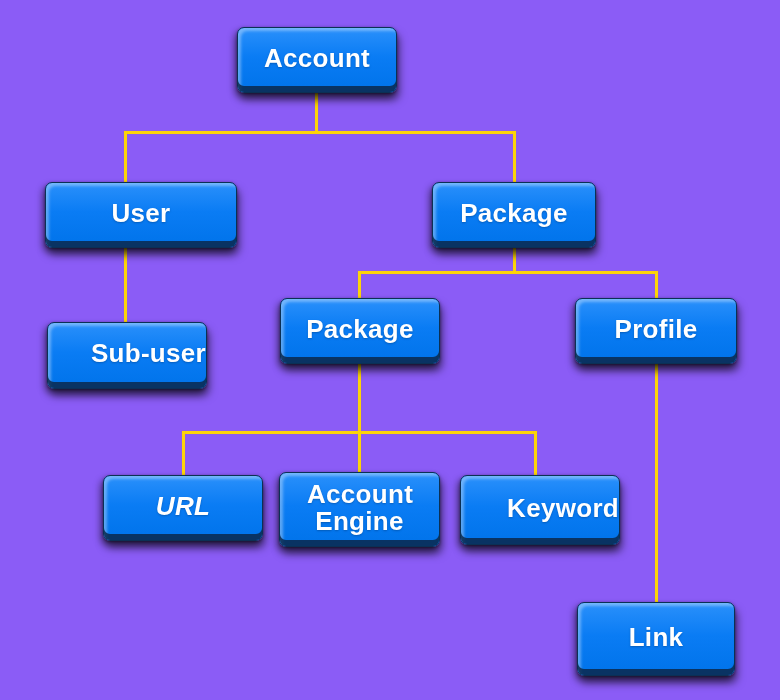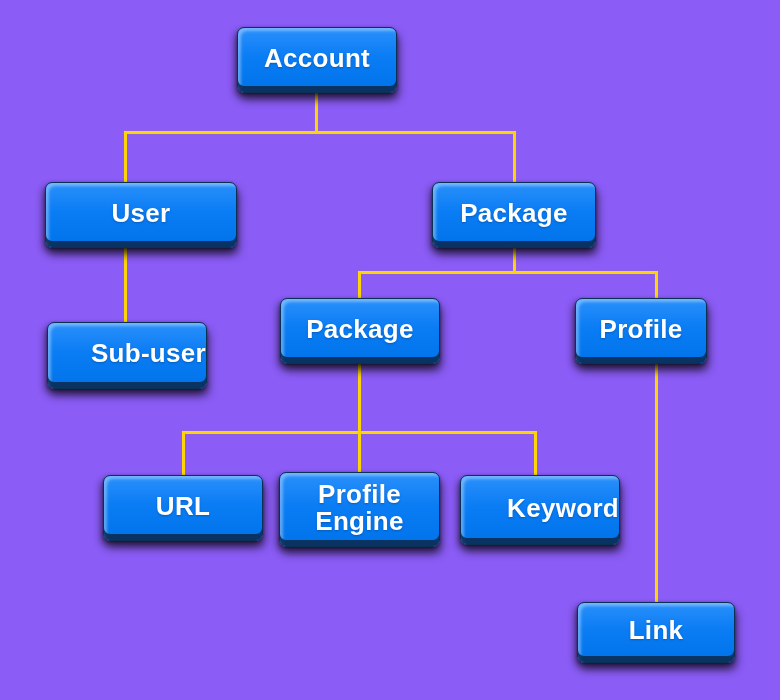--- a/index.html
+++ b/index.html
@@ -80,29 +80,29 @@
       </div>
       <div class="node" style="left: 432px; top: 182px; width: 164px; height: 66px;">
         <span class="node-label" style="color: rgb(255, 255, 255);">Package</span>
       </div>
       <div class="node" style="left: 47px; top: 322px; width: 160px; height: 67px; justify-content: flex-end;">
         <span class="node-label" style="color: rgb(255, 255, 255);">Sub-user</span>
       </div>
       <div class="node" style="left: 280px; top: 298px; width: 160px; height: 66px;">
         <span class="node-label" style="color: rgb(255, 255, 255);">Package</span>
       </div>
-      <div class="node" style="left: 575px; top: 298px; width: 132px; height: 66px; justify-content: center;">
+      <div class="node" style="left: 575px; top: 298px; width: 162px; height: 66px; justify-content: center;">
         <span class="node-label" style="color: rgb(255, 255, 255);">Profile</span>
       </div>
-      <div class="node" style="left: 103px; top: 475px; width: 160px; height: 66px;">
+      <div class="node" style="left: 103px; top: 475px; width: 160px; height: 66px; font-style: italic;">
         <span class="node-label" style="color: rgb(255, 255, 255);">URL</span>
       </div>
       <div class="node" style="left: 279px; top: 472px; width: 161px; height: 75px;">
-        <span class="node-label wrap" style="color: rgb(255, 255, 255);">Profile Engine</span>
+        <span class="node-label wrap" style="color: rgb(255, 255, 255);">Account Engine</span>
       </div>
       <div class="node" style="left: 460px; top: 475px; width: 160px; height: 70px; justify-content: flex-end;">
         <span class="node-label" style="color: rgb(255, 255, 255);">Keyword</span>
       </div>
-      <div class="node" style="left: 577px; top: 602px; width: 158px; height: 61px;">
+      <div class="node" style="left: 577px; top: 602px; width: 158px; height: 74px;">
         <span class="node-label" style="color: rgb(255, 255, 255);">Link</span>
       </div>
     </div>
 </div>
 
 </body></html>

